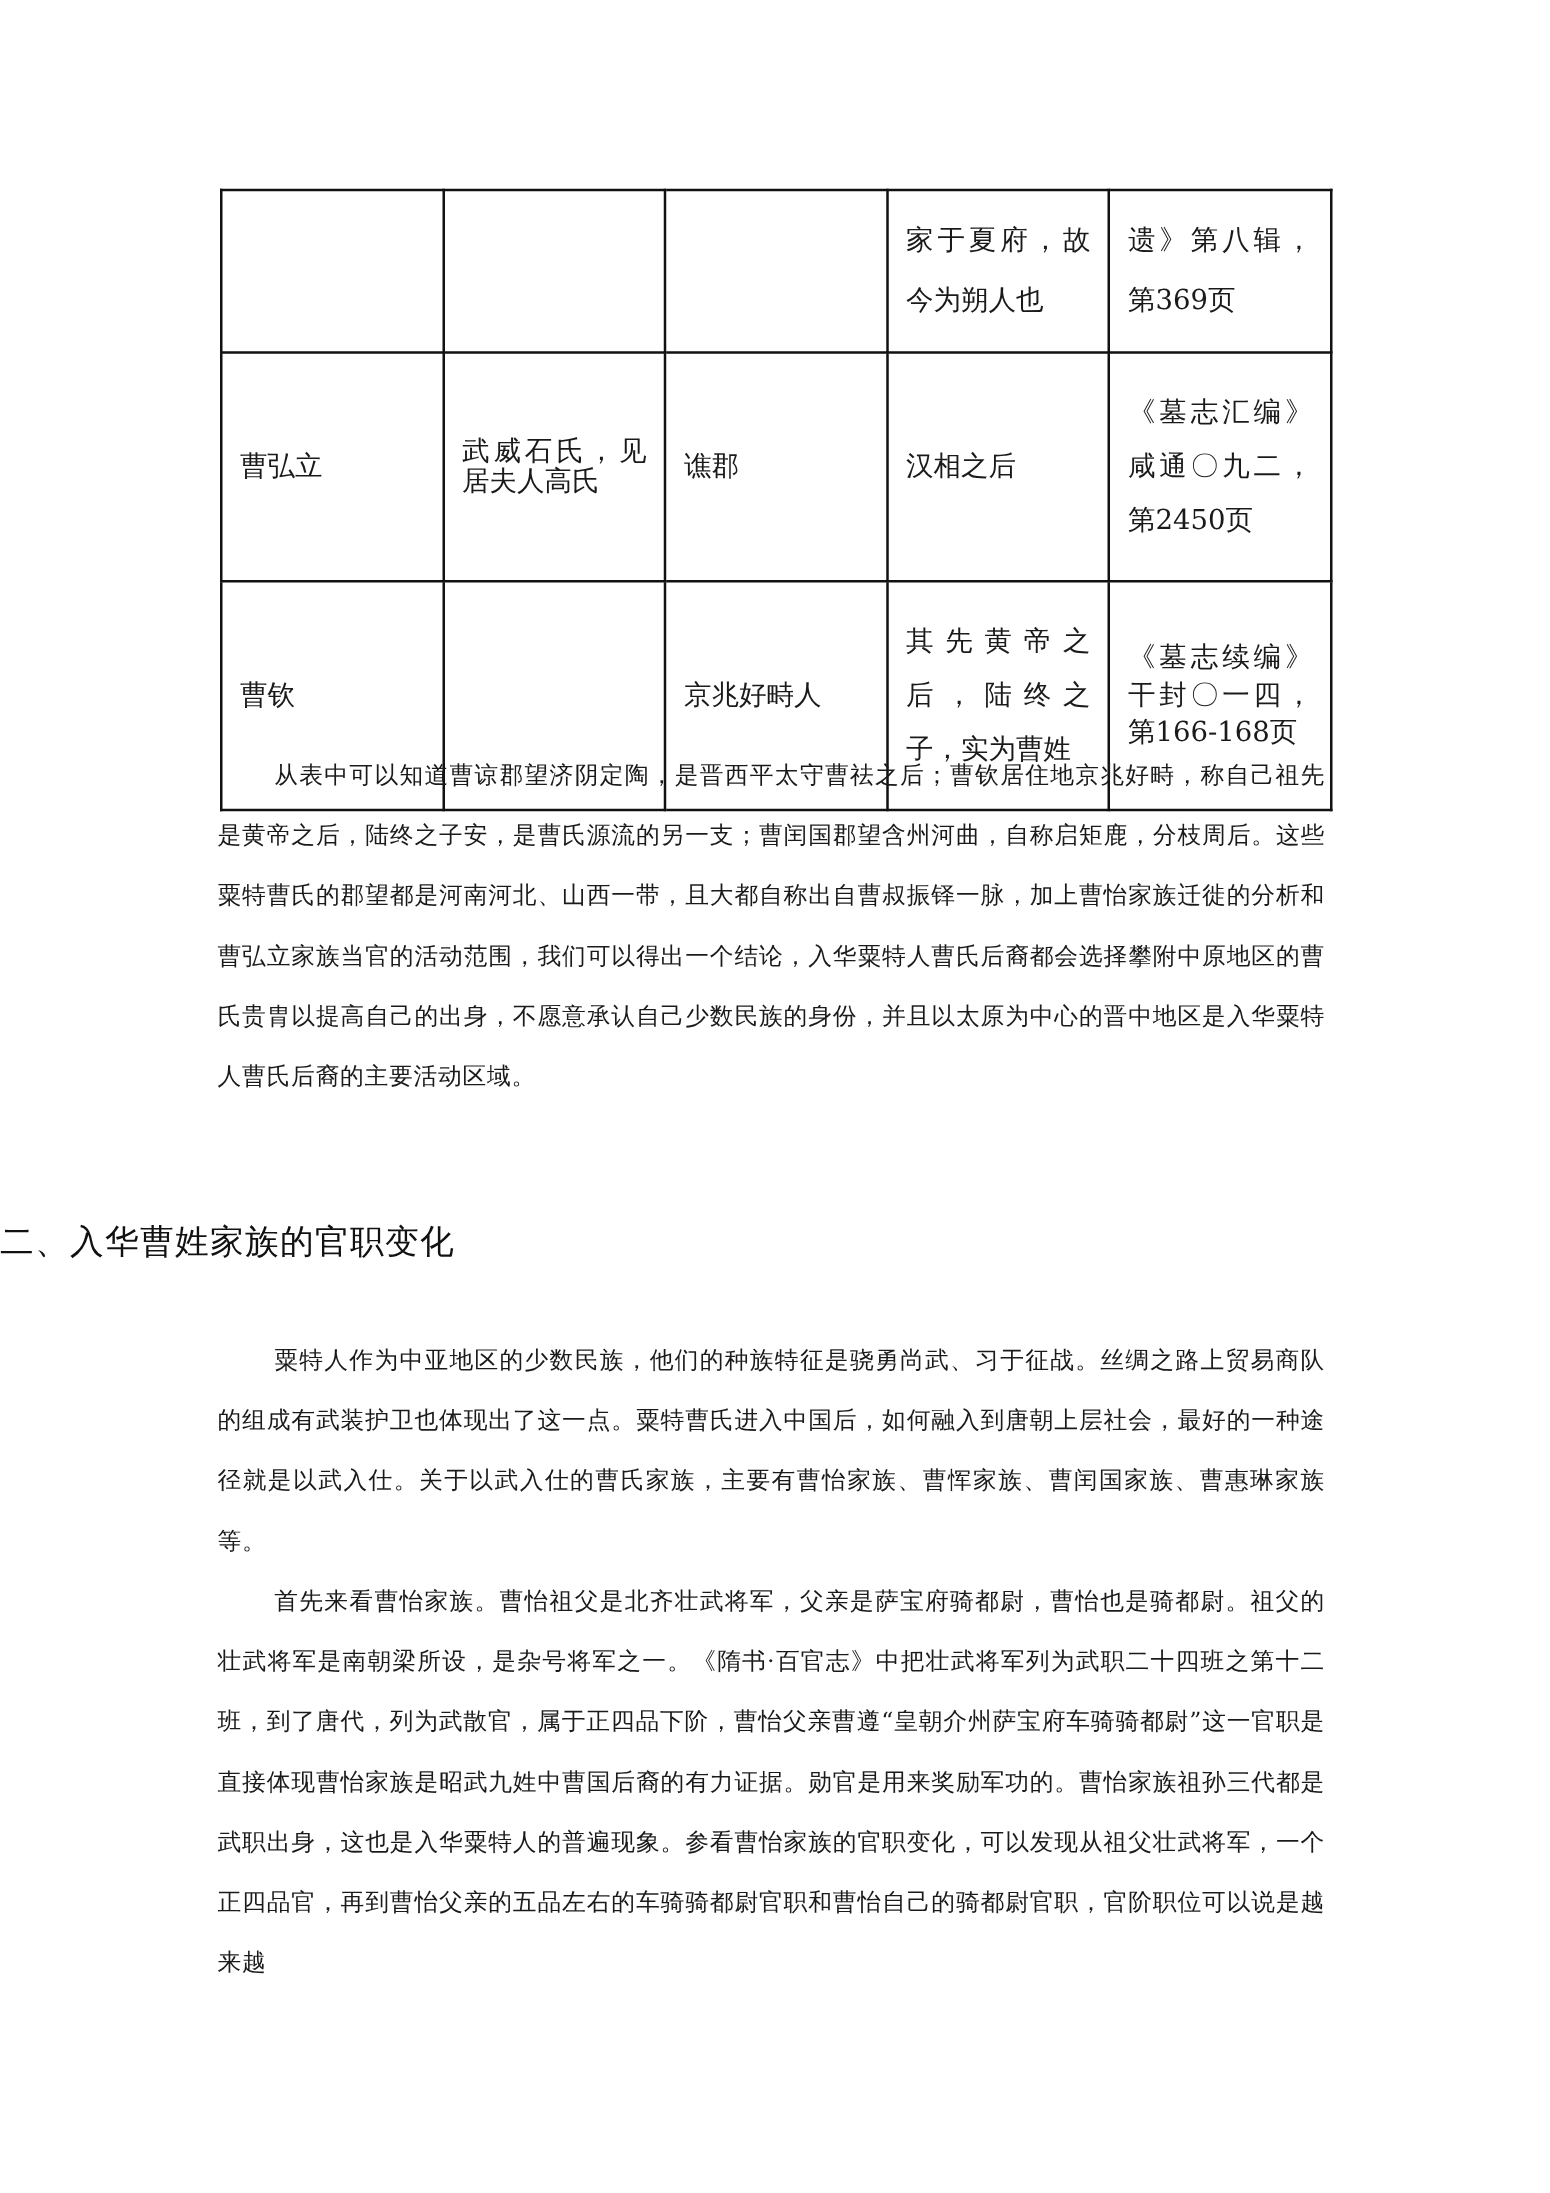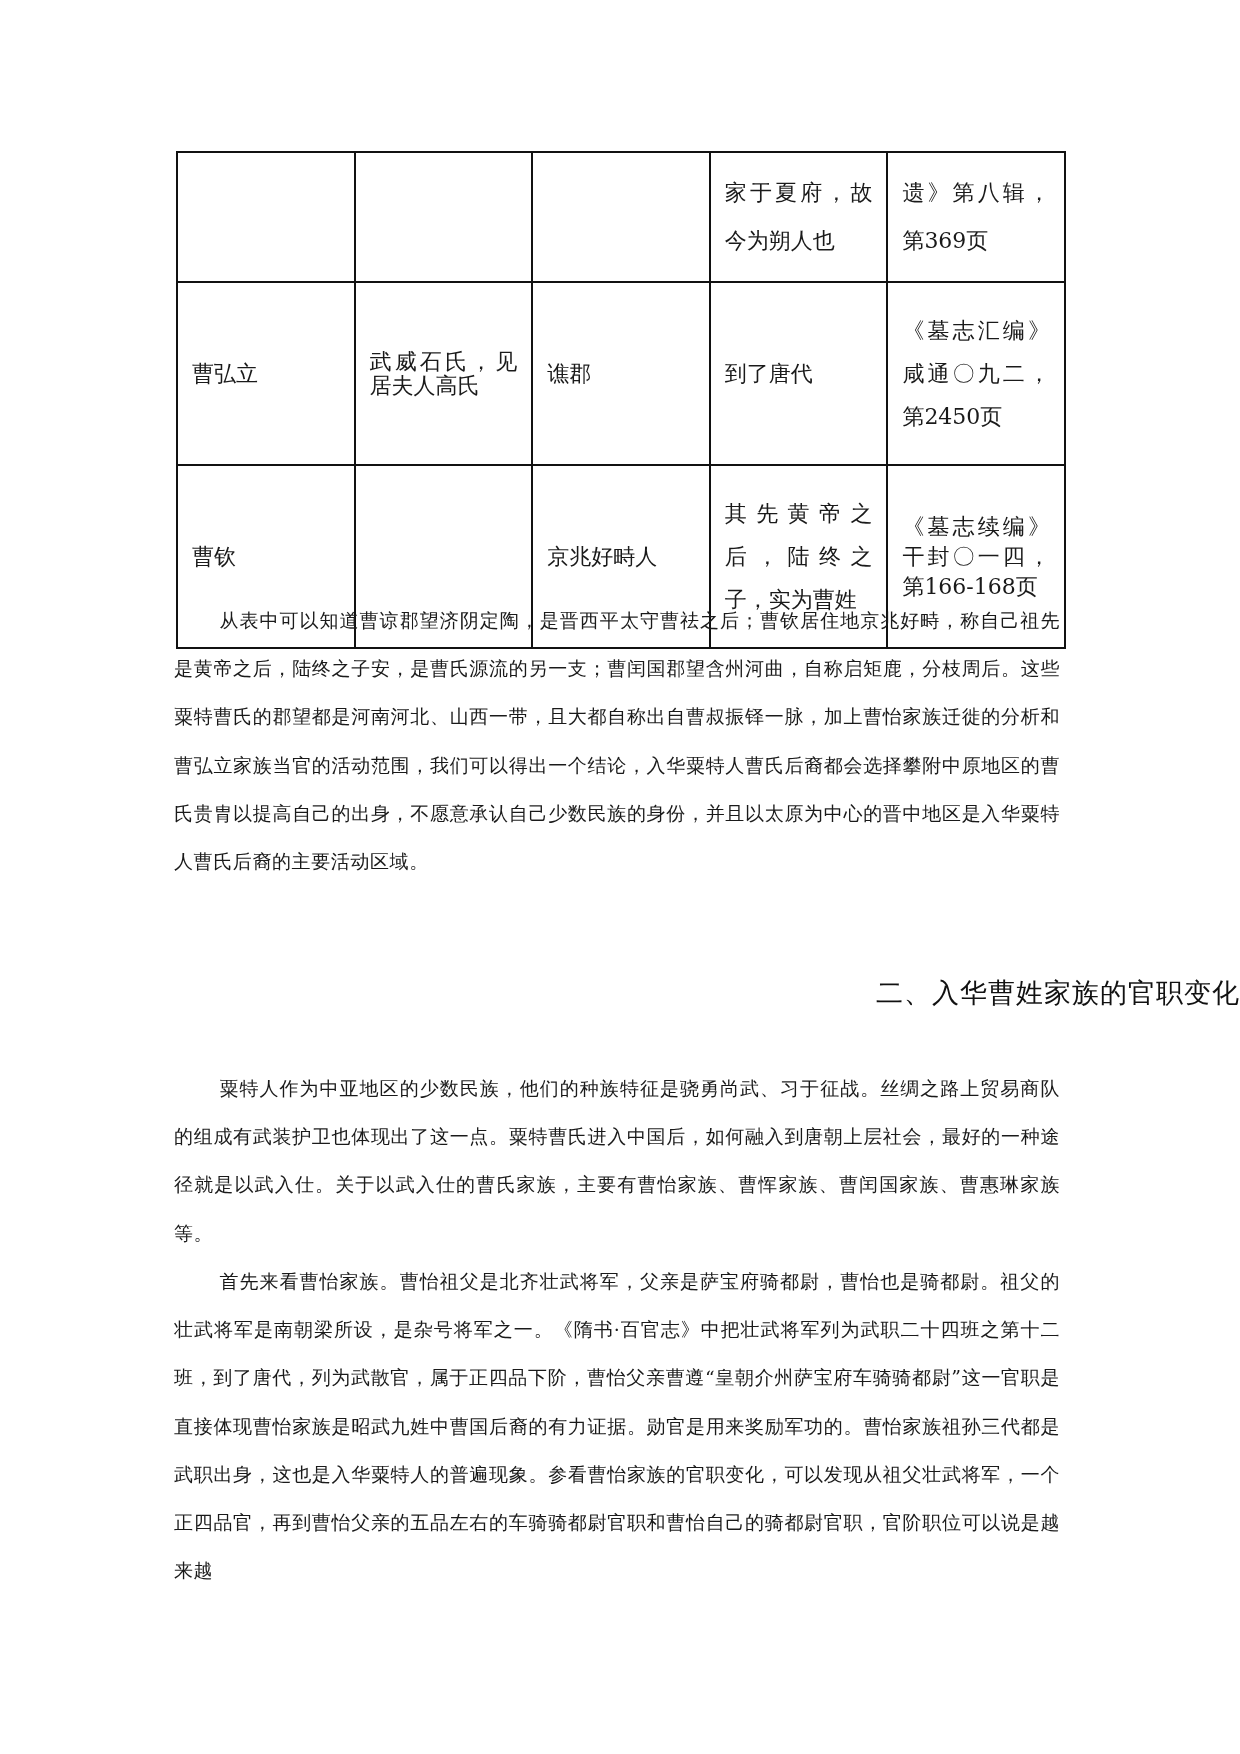--- a/index.html
+++ b/index.html
@@ -30,21 +30,21 @@
   .para {
     position:absolute; left:162px; width:886px;
     font-size:19px; line-height:48.2px;
     text-align:justify; text-align-last:left;
     letter-spacing:0.6px;
     margin:12px;
   }
   .para .indent { display:inline-block; width:45px; }
   .heading {
     position:absolute; left:0; width:1240px; top:975px;
-    text-align:right; margin:0;
+    text-align:left; margin:0;
     font-family:"DejaVu Sans","Liberation Sans",sans-serif;
     font-size:27px; font-weight:normal; letter-spacing:1px; color:#111;
   }
   .footer {
     position:absolute; left:0; width:1240px; top:1620px;
     text-align:center; font-size:18px; color:#111;
   }
   .footer .num { font-family:"DejaVu Sans","Liberation Sans",sans-serif; margin:0 8px; }
 </style>
 </head>
@@ -65,21 +65,21 @@
         <td></td>
         <td></td>
         <td></td>
         <td>家于夏府，故今为朔人也</td>
         <td>遗》第八辑，第369页</td>
       </tr>
       <tr class="r2">
         <td>曹弘立</td>
         <td style="line-height:24px;margin-top:48px;">武威石氏，见居夫人高氏</td>
         <td>谯郡</td>
-        <td>到了唐代</td>
+        <td>汉相之后</td>
         <td style="line-height:43px;">《墓志汇编》咸通〇九二，第2450页</td>
       </tr>
       <tr class="r3">
         <td>曹钦</td>
         <td></td>
         <td>京兆好畤人</td>
         <td style="line-height:43px;border-radius:12px;">其先黄帝之后，陆终之子，实为曹姓</td>
         <td style="line-height:30px;">《墓志续编》干封〇一四，第166-168页</td>
       </tr>
     </tbody>

